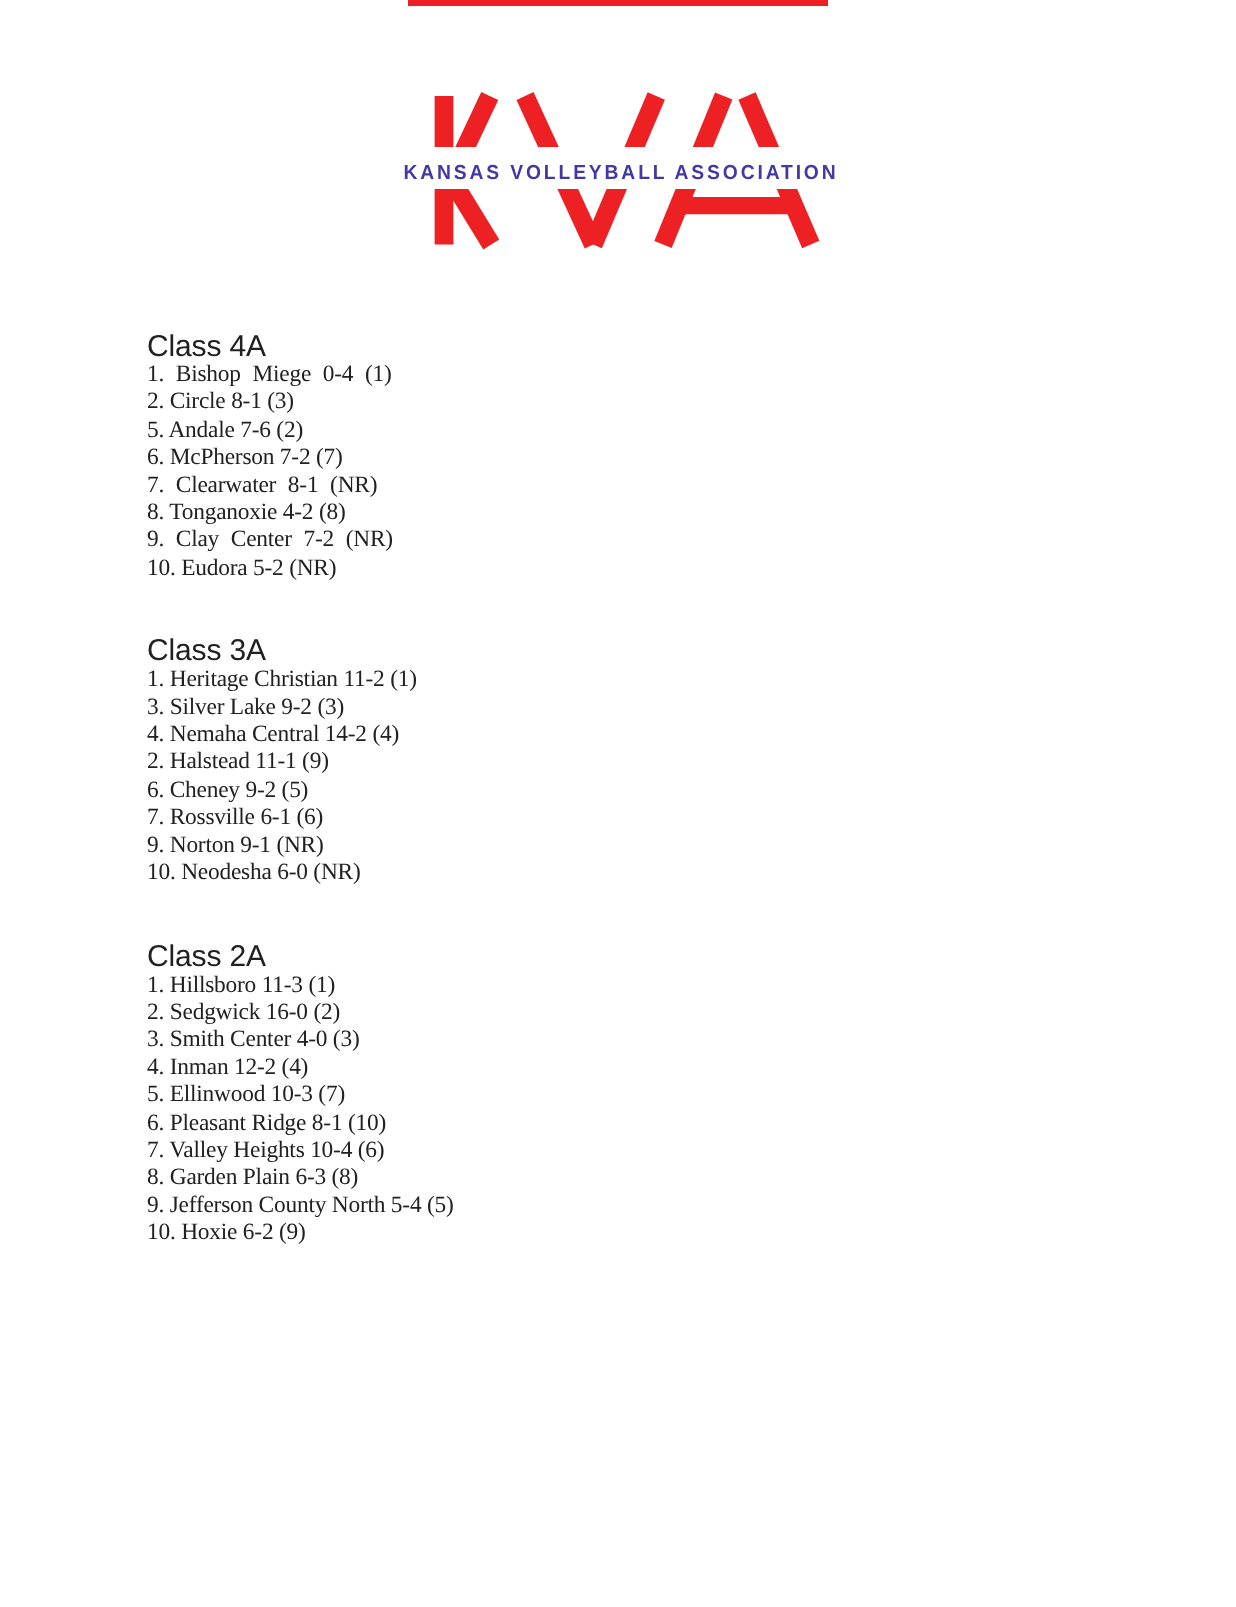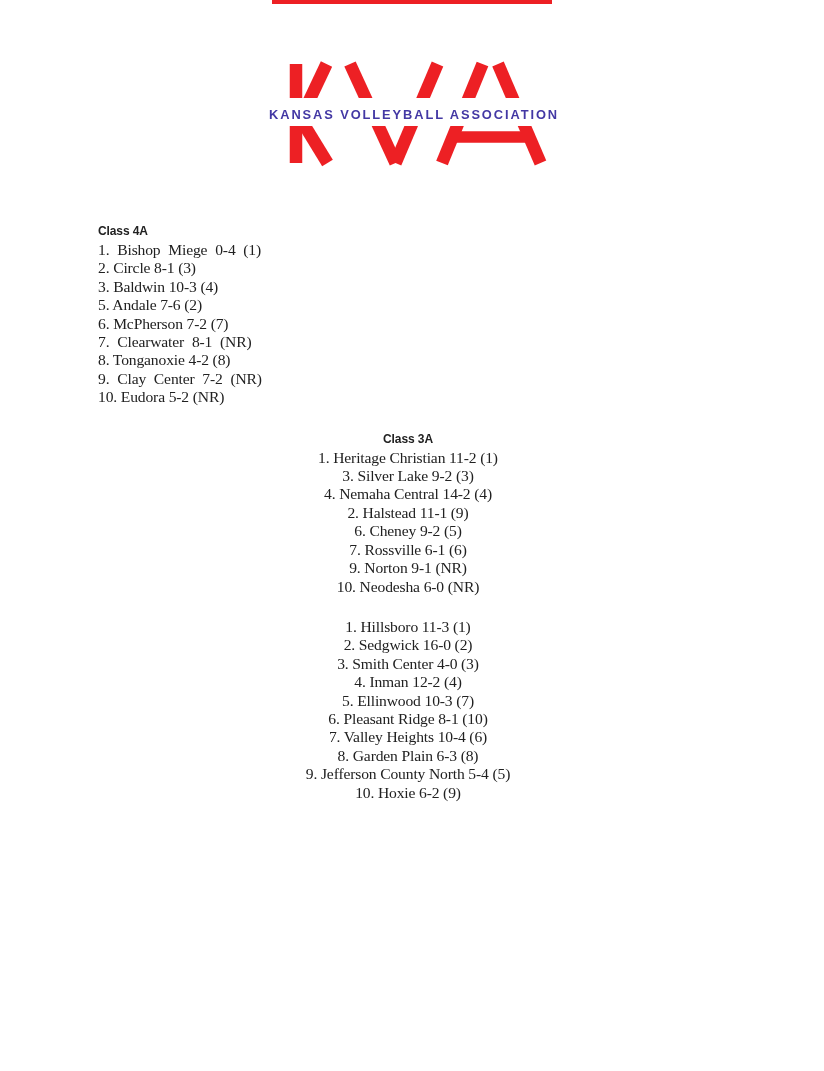--- a/index.html
+++ b/index.html
@@ -38,25 +38,25 @@
     font-weight: bold;
     font-size: 13.5px;
     letter-spacing: 2px;
   }
   .content {
     position: absolute;
     left: 98px; top: 221px;
     width: 620px;
     color: var(--ink);
   }
-  .ranking-section + .ranking-section { margin-top: 22px; text-align: center; }
+  .ranking-section + .ranking-section { margin-top: 36px; }
   .ranking-section h2 {
-    font-size: 12px;
+    font-size: 20px;
     line-height: 20px;
-    font-weight: bold;
+    font-weight: normal;
     color: var(--ink);
     letter-spacing: -0.1px;
   }
   .row {
     font-size: 15.6px;
     line-height: 18.4px;
     letter-spacing: -0.15px;
     color: var(--ink);
     white-space: nowrap;
     font-family: Liberation Serif, serif;
@@ -89,21 +89,20 @@
       <text class="logo-text" x="145" y="64" text-anchor="middle" textLength="290" lengthAdjust="spacingAndGlyphs">KANSAS VOLLEYBALL ASSOCIATION</text>
     </svg>
   </div>
 
   <div class="content">
   <section class="ranking-section">
     <h2>Class 4A</h2>
     <div class="rows">
           <div class="row wide">1. Bishop Miege 0-4 (1)</div>
           <div class="row">2. Circle 8-1 (3)</div>
-          <div class="row">3. Baldwin 10-3 (4)</div>
           <div class="row">5. Andale 7-6 (2)</div>
           <div class="row">6. McPherson 7-2 (7)</div>
           <div class="row wide">7. Clearwater 8-1 (NR)</div>
           <div class="row">8. Tonganoxie 4-2 (8)</div>
           <div class="row wide">9. Clay Center 7-2 (NR)</div>
           <div class="row">10. Eudora 5-2 (NR)</div>
         </div>
   </section>
 
   <section class="ranking-section">
@@ -114,20 +113,21 @@
           <div class="row">4. Nemaha Central 14-2 (4)</div>
           <div class="row">2. Halstead 11-1 (9)</div>
           <div class="row">6. Cheney 9-2 (5)</div>
           <div class="row">7. Rossville 6-1 (6)</div>
           <div class="row">9. Norton 9-1 (NR)</div>
           <div class="row">10. Neodesha 6-0 (NR)</div>
         </div>
   </section>
 
   <section class="ranking-section">
+    <h2>Class 2A</h2>
     <div class="rows">
           <div class="row">1. Hillsboro 11-3 (1)</div>
           <div class="row">2. Sedgwick 16-0 (2)</div>
           <div class="row">3. Smith Center 4-0 (3)</div>
           <div class="row">4. Inman 12-2 (4)</div>
           <div class="row">5. Ellinwood 10-3 (7)</div>
           <div class="row">6. Pleasant Ridge 8-1 (10)</div>
           <div class="row">7. Valley Heights 10-4 (6)</div>
           <div class="row">8. Garden Plain 6-3 (8)</div>
           <div class="row">9. Jefferson County North 5-4 (5)</div>

